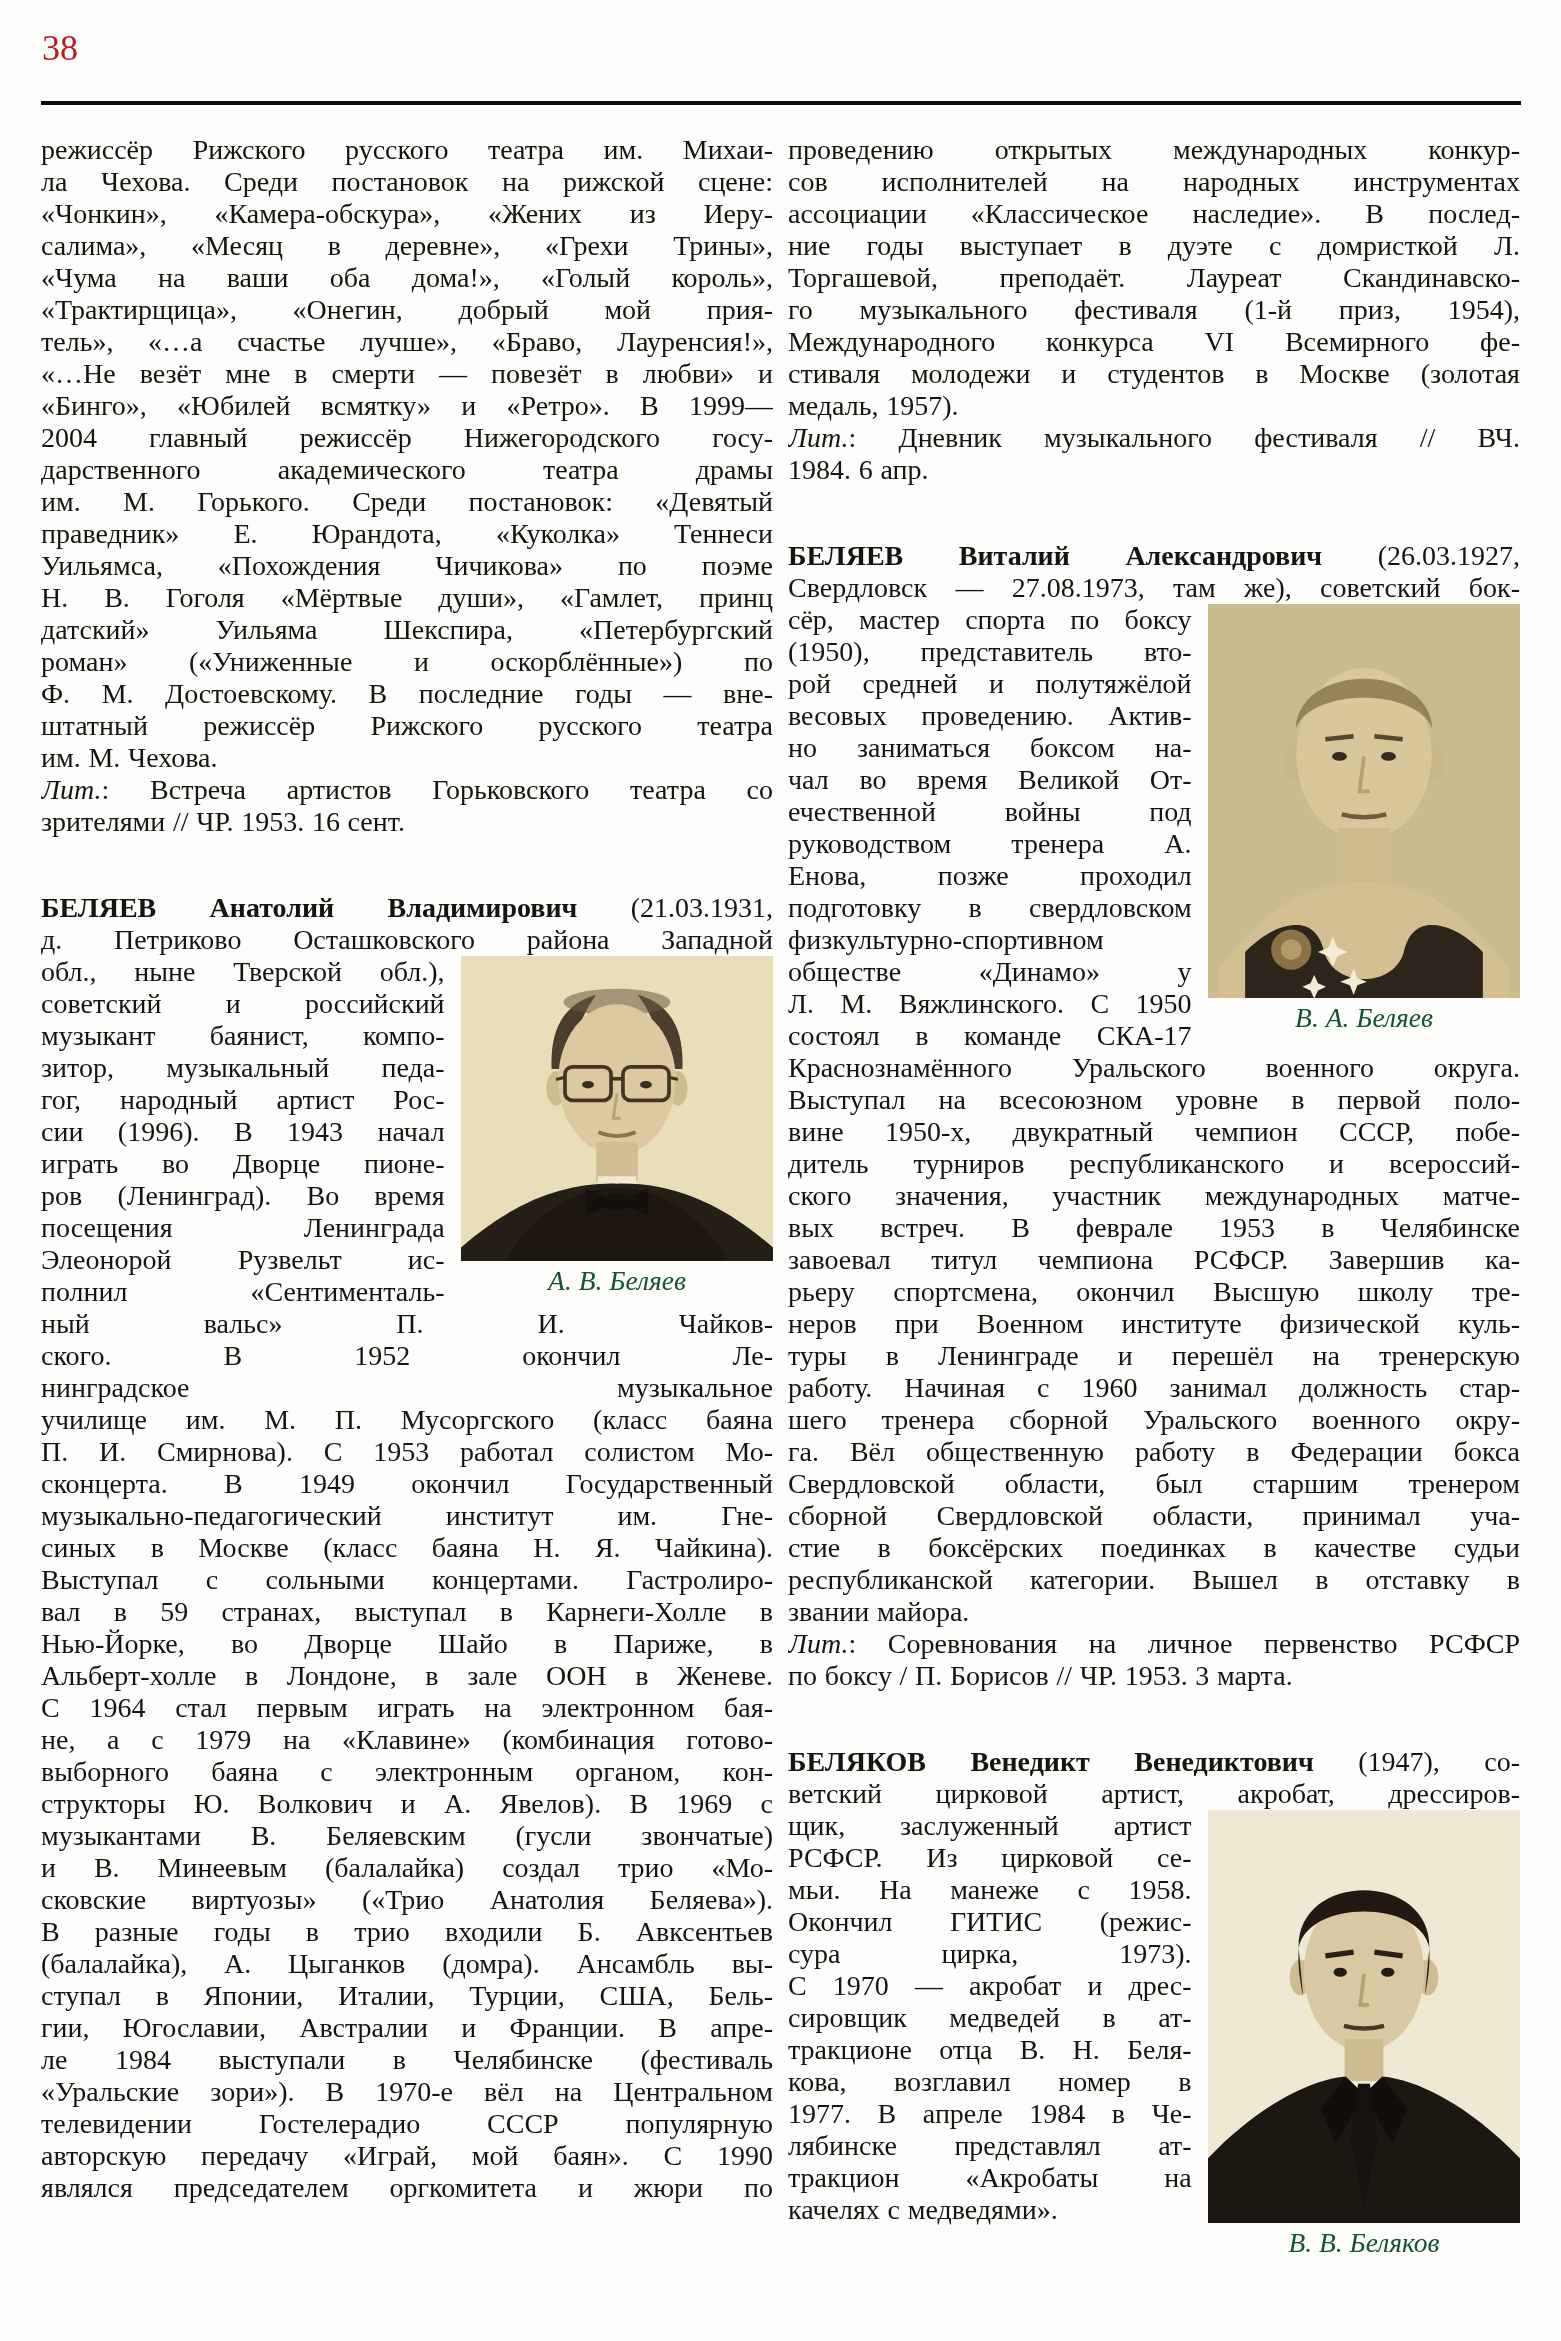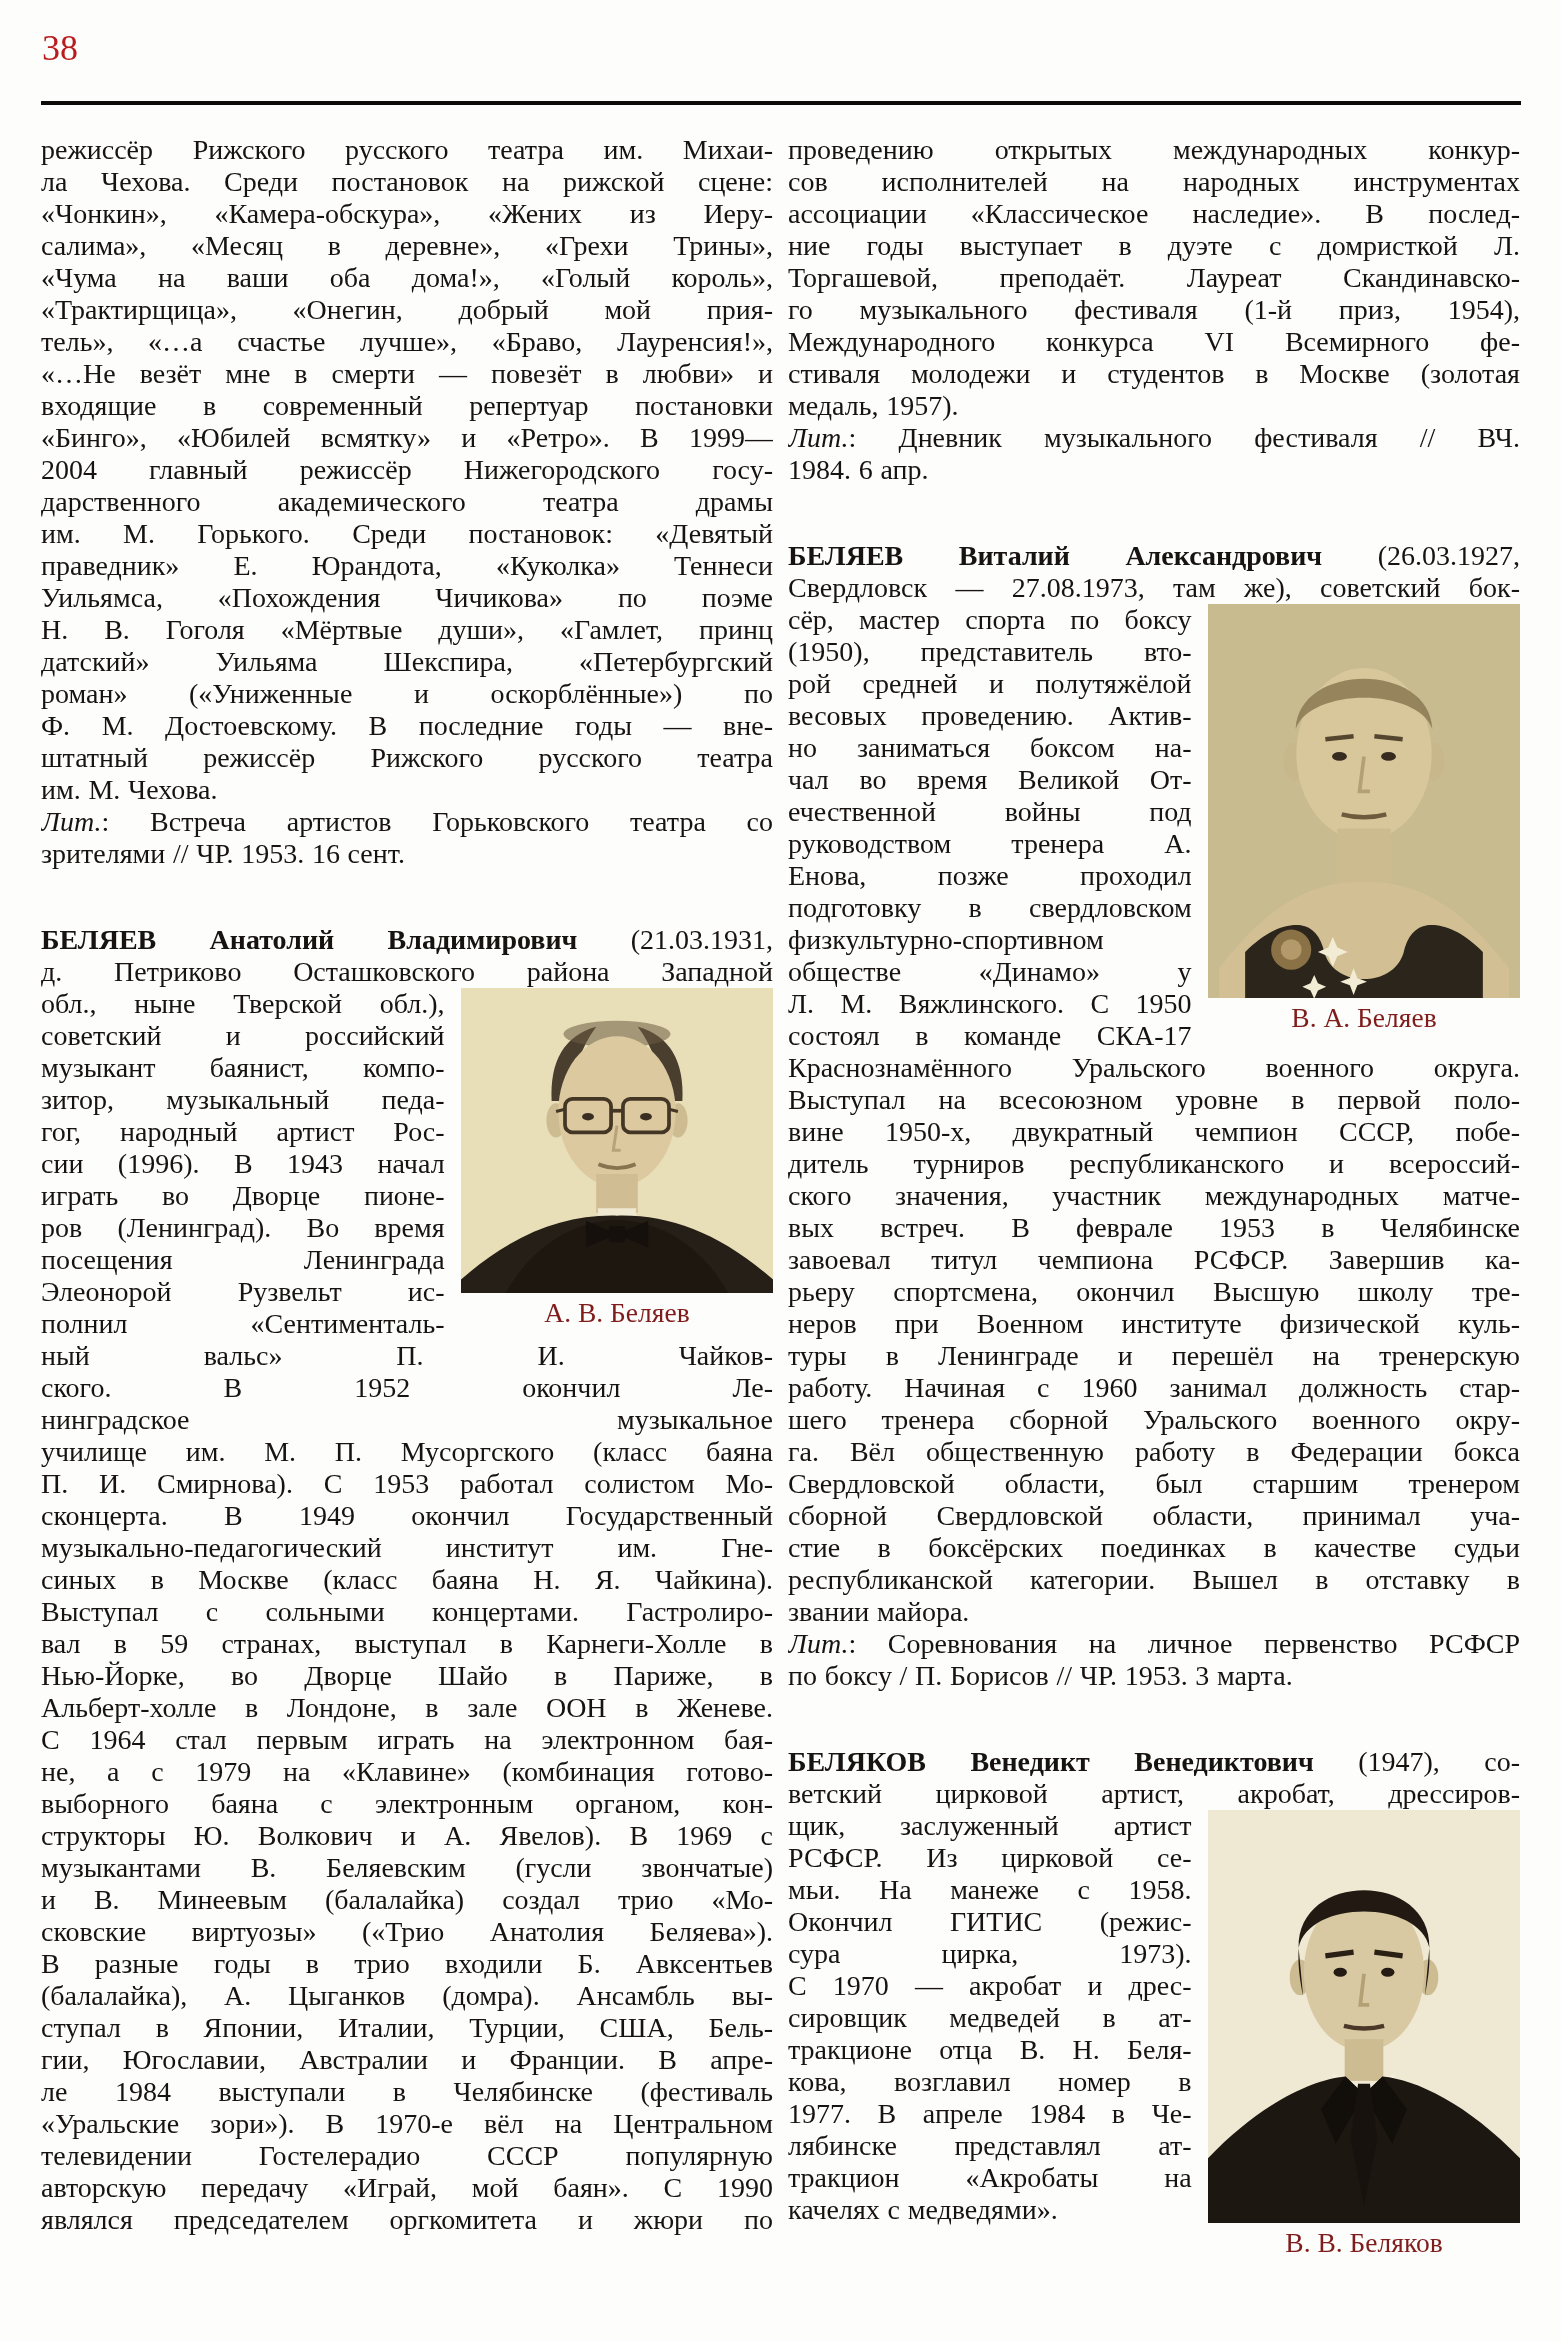--- a/index.html
+++ b/index.html
@@ -38,41 +38,40 @@
   }
   .fig-musician{padding-top:13.4px;padding-bottom:94px;}
   .fig-musician .photo{height:305px;}
   .fig-boxer{padding-top:15px;padding-bottom:1.5px;}
   .fig-boxer .photo{height:394px;}
   .fig-suit{padding-top:78px;padding-bottom:0;}
   .fig-suit .photo{height:413px;}
   .photo{width:312px;overflow:hidden;}
   .photo svg{display:block;width:100%;height:100%;}
   figcaption{
-    font-size:27.5px;height:36px;line-height:40px;
-    text-align:center;color:#7f1d1d;
+    font-style:italic;font-size:27.5px;height:36px;line-height:40px;
+    text-align:center;color:#14532d;
   }
 </style>
 </head>
 <body>
 
 <div class="page">
   <div class="page-number">38</div>
   <div class="head-rule"></div>
   <div class="col" id="col-left">
       <div class="block para">
         <div class="ln">режиссёр Рижского русского театра им. Михаи-</div>
         <div class="ln">ла Чехова. Среди постановок на рижской сцене:</div>
         <div class="ln">«Чонкин», «Камера-обскура», «Жених из Иеру-</div>
         <div class="ln">салима», «Месяц в деревне», «Грехи Трины»,</div>
         <div class="ln">«Чума на ваши оба дома!», «Голый король»,</div>
         <div class="ln">«Трактирщица», «Онегин, добрый мой прия-</div>
         <div class="ln">тель», «…а счастье лучше», «Браво, Лауренсия!»,</div>
         <div class="ln">«…Не везёт мне в смерти — повезёт в любви» и</div>
-        <div class="ln">входящие в современный репертуар постановки</div>
         <div class="ln">«Бинго», «Юбилей всмятку» и «Ретро». В 1999—</div>
         <div class="ln">2004 главный режиссёр Нижегородского госу-</div>
         <div class="ln">дарственного академического театра драмы</div>
         <div class="ln">им. М. Горького. Среди постановок: «Девятый</div>
         <div class="ln">праведник» Е. Юрандота, «Куколка» Теннеси</div>
         <div class="ln">Уильямса, «Похождения Чичикова» по поэме</div>
         <div class="ln">Н. В. Гоголя «Мёртвые души», «Гамлет, принц</div>
         <div class="ln">датский» Уильяма Шекспира, «Петербургский</div>
         <div class="ln">роман» («Униженные и оскорблённые») по</div>
         <div class="ln">Ф. М. Достоевскому. В последние годы — вне-</div>

